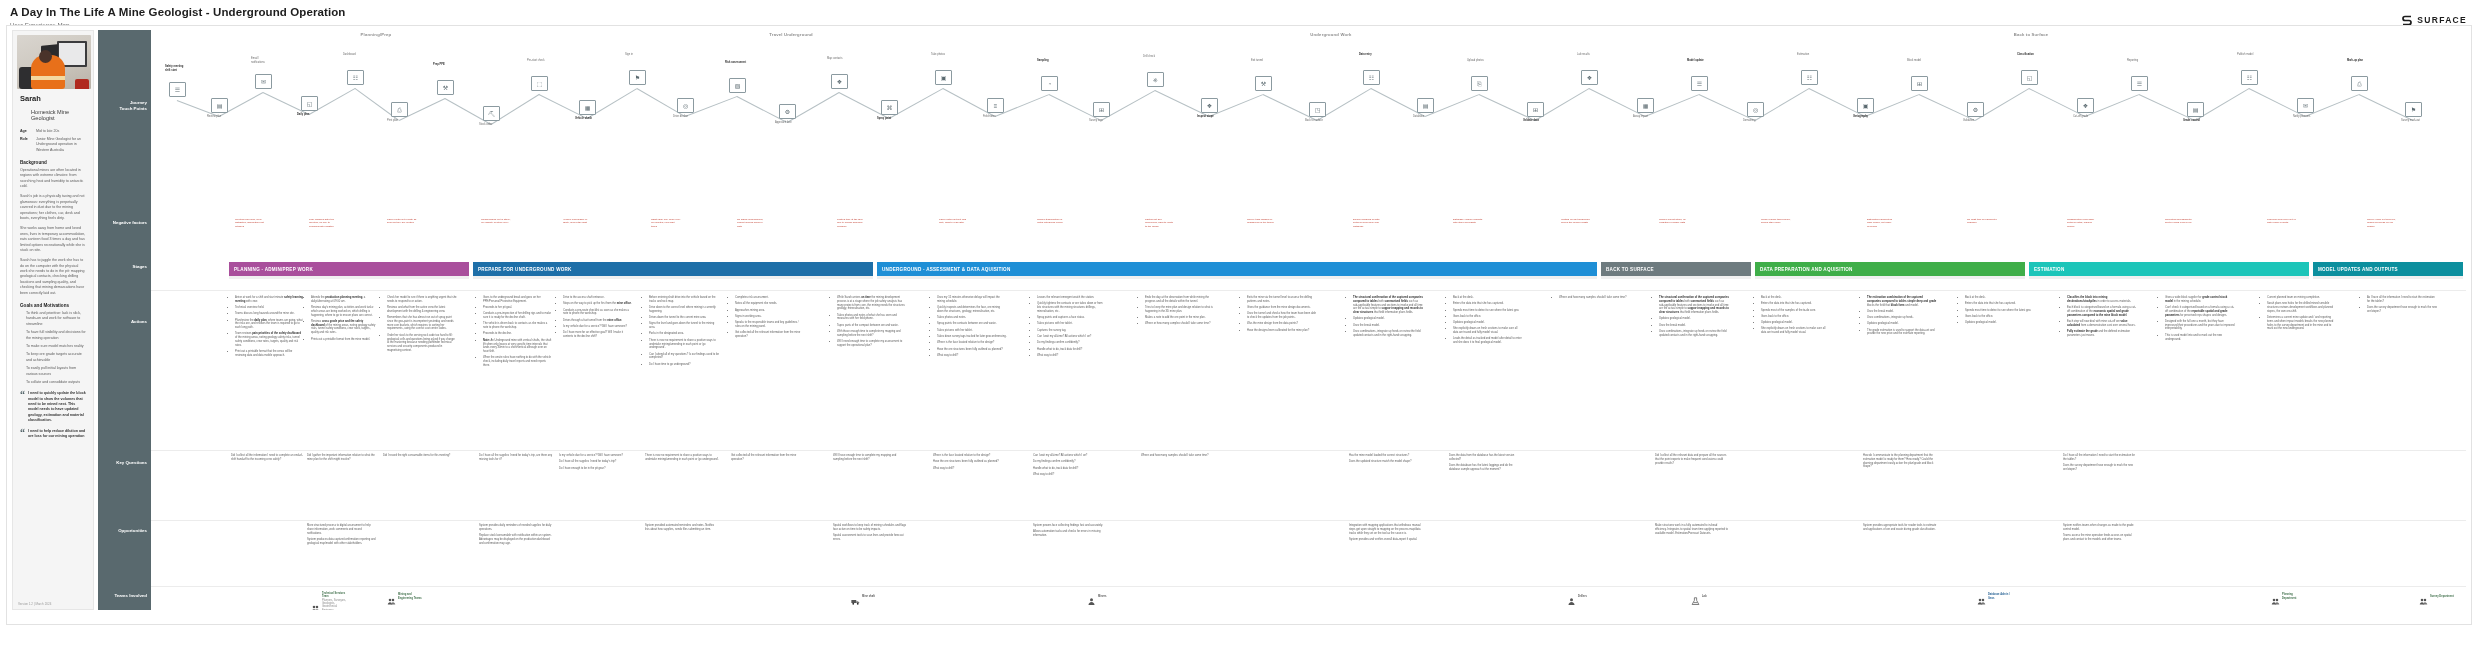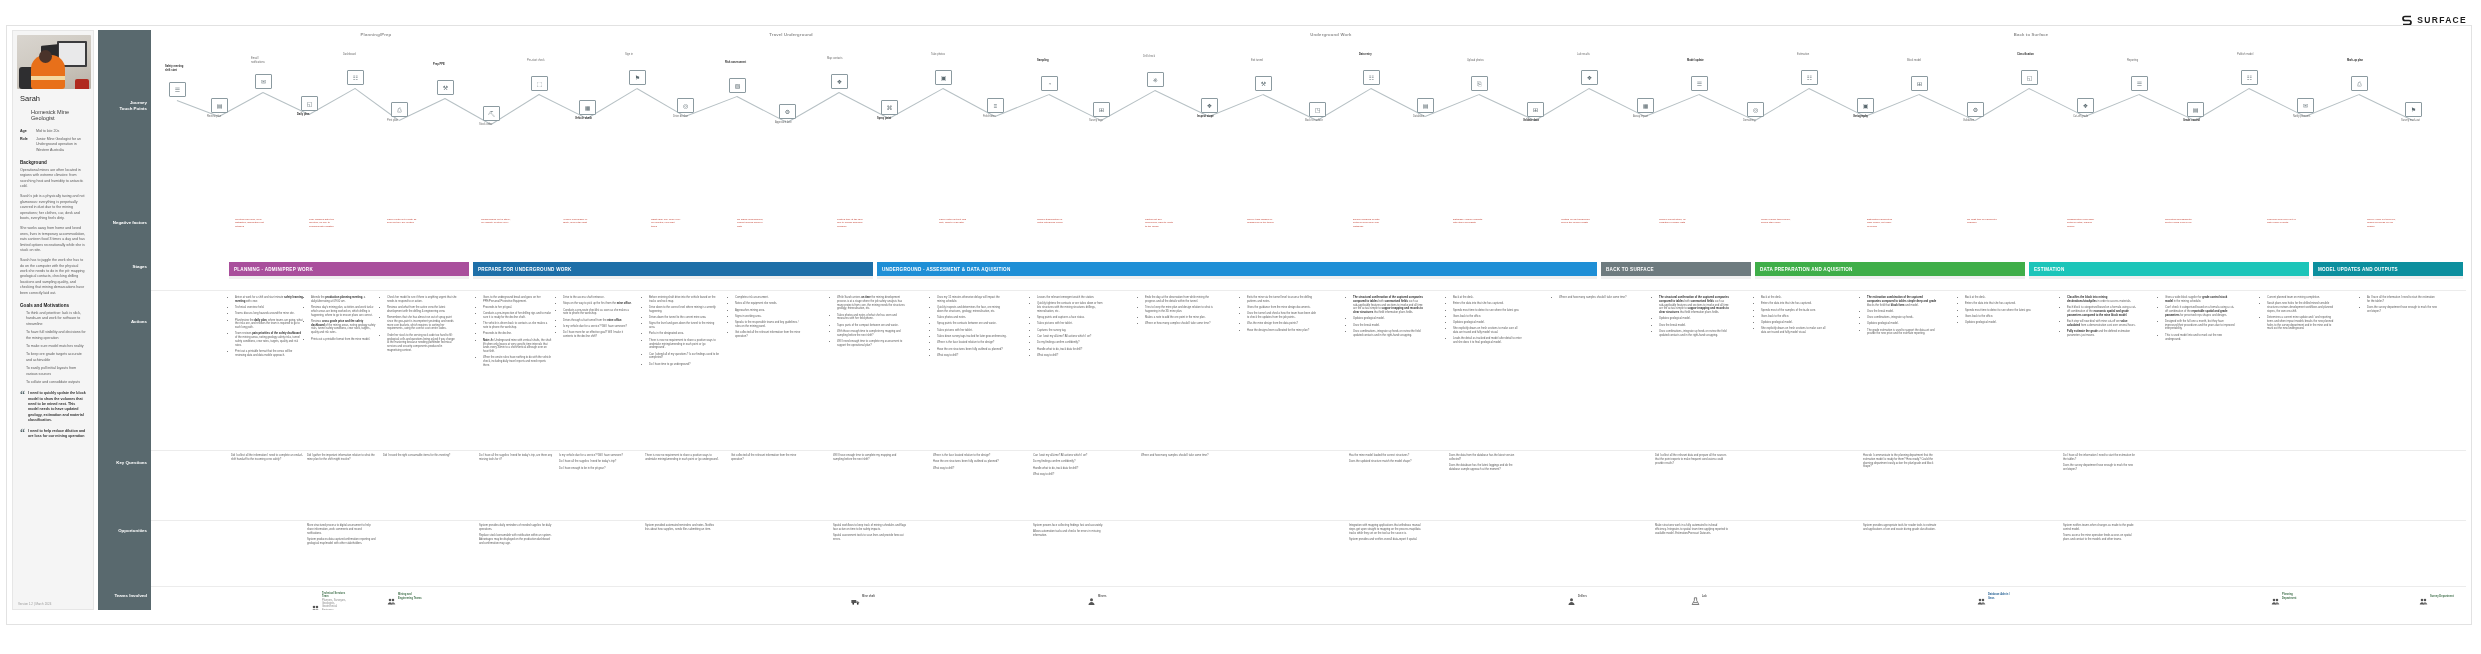--- a/index.html
+++ b/index.html
@@ -33,21 +33,21 @@
   .ph-monitor2 { position: absolute; right: 33px; top: 10px; width: 17px; height: 20px;
                  background: #2a2a2c; border-radius: 1px; transform: skewY(-6deg); }
   .ph-person { position: absolute; left: 14px; bottom: 0; width: 34px; height: 34px;
                background: #e8701a; border-radius: 14px 14px 3px 3px; }
   .ph-head { position: absolute; left: 22px; bottom: 26px; width: 13px; height: 13px;
              background: #4a332a; border-radius: 50%; }
   .ph-stripe { position: absolute; left: 14px; bottom: 9px; width: 34px; height: 4px; background: #f4d9a0; }
   .ph-chair { position: absolute; left: 2px; bottom: 0; width: 15px; height: 22px; background: #2e2e30; border-radius: 3px; }
   .ph-red { position: absolute; right: 2px; bottom: 0; width: 14px; height: 10px; background: #b02a1f; border-radius: 2px 2px 0 0; }
 
-  .p-name { font-size: 7.5px; font-weight: normal; color: #1d1d1d; margin: 5px 0 0 3px; }
+  .p-name { font-size: 7.5px; font-weight: bold; color: #1d1d1d; margin: 5px 0 0 3px; }
   .p-tag  { font-size: 5.6px; color: #3b3b3b; margin: 6px 0 0 14px; }
   .p-kvs  { margin-top: 8px; }
   .p-kv   { display: flex; gap: 4px; margin: 0 0 3px 3px; }
   .p-k    { font-size: 3.6px; font-weight: bold; color: #2b2b2b; width: 12px; flex: none; line-height: 1.45; }
   .p-v    { font-size: 3.6px; color: #5b5b5b; line-height: 1.45; }
   .p-h    { font-size: 4.6px; font-weight: bold; color: #1d1d1d; margin: 7px 0 3px 3px; }
   .p-p    { font-size: 3.6px; color: #5b5b5b; line-height: 1.5; margin: 0 3px 5px 3px; }
   .p-li   { font-size: 3.6px; color: #5b5b5b; line-height: 1.5; margin: 0 3px 3px 9px; list-style: disc; }
   .p-quote{ display: flex; gap: 3px; margin: 6px 3px 0 3px; }
   .p-qmark{ font-size: 10px; color: #4f6166; font-weight: bold; line-height: .8; font-family: "Liberation Serif", serif; }
@@ -100,20 +100,24 @@
   .team .ti { width: 9px; height: 9px; flex: none; }
   .team .tl { font-size: 2.6px; font-weight: bold; color: #3f6f4a; line-height: 1.3; width: 26px; }
   .team .tl.blue { color: #2a6496; }
   .team .tl.gray { color: #5b5b5b; }
 </style>
 </head>
 <body>
 
 <div class="page">
 
+  <div class="hdr">
+    <div class="hdr-title">A Day In The Life A Mine Geologist - Underground Operation</div>
+    <div class="hdr-sub">User Experience Map</div>
+  </div>
   <div class="brand">
     <span>
       <svg width="12" height="12" viewBox="0 0 24 24">
         <path d="M20 5 H8 a4 4 0 0 0 0 8 h8 a4 4 0 0 1 0 8 H4" fill="none" stroke="#1d1d1d" stroke-width="3.4"></path>
       </svg>
     </span>
     <span class="brand-word">SURFACE</span>
   </div>
 
   <div class="board"></div>

